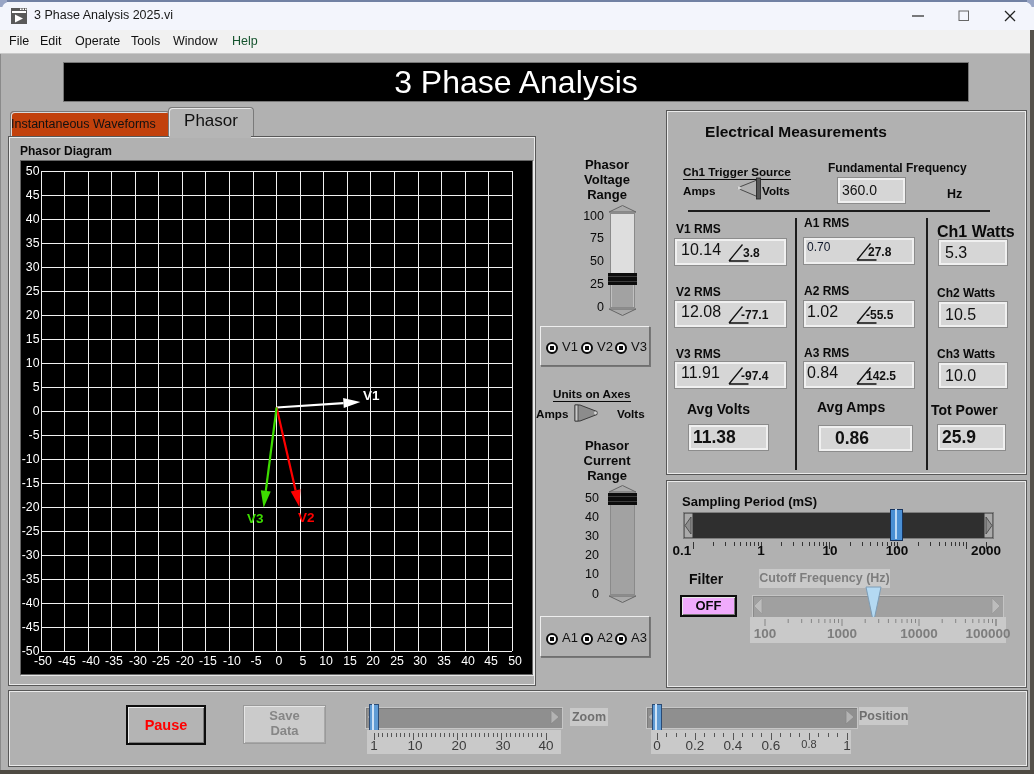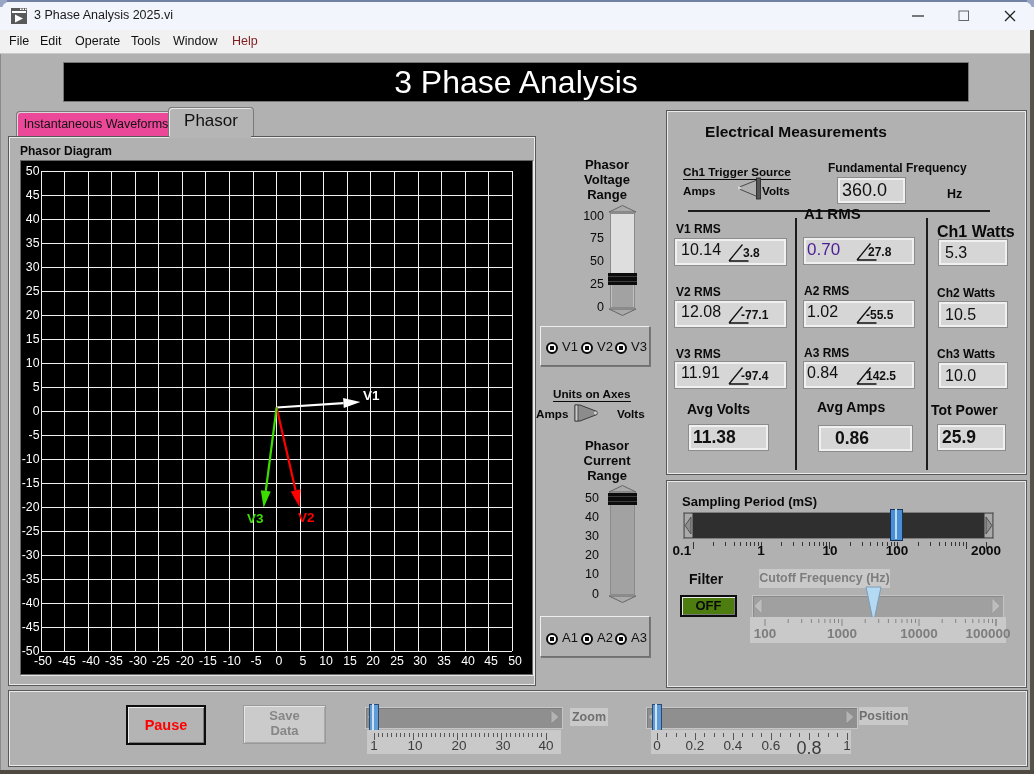--- a/index.html
+++ b/index.html
@@ -43,30 +43,30 @@
 <line x1="100" y1="6" x2="110" y2="16" stroke="#222" stroke-width="1.2"></line>
 <line x1="110" y1="6" x2="100" y2="16" stroke="#222" stroke-width="1.2"></line>
 </svg>
 
 <div class="abs" style="left:0;top:30px;width:1034px;height:23px;background:#f1f1f1;border-bottom:1px solid #c9c9c9;"></div>
 <div class="abs" style="top:34px;left:9px;font-size:12.5px;color:#111;">File</div>
 <div class="abs" style="top:34px;left:40px;font-size:12.5px;color:#111;">Edit</div>
 <div class="abs" style="top:34px;left:75px;font-size:12.5px;color:#111;">Operate</div>
 <div class="abs" style="top:34px;left:131px;font-size:12.5px;color:#111;">Tools</div>
 <div class="abs" style="top:34px;left:173px;font-size:12.5px;color:#111;">Window</div>
-<div class="abs" style="top:34px;left:232px;font-size:12.5px;color:#7f1d1d;">Help</div>
+<div class="abs" style="top:34px;left:232px;font-size:12.5px;color:#14532d;">Help</div>
 
 <div class="abs" style="left:0;top:54px;width:1px;height:716px;background:#8a8a8a;"></div>
 <div class="abs" style="left:1030px;top:30px;width:4px;height:744px;background:#56524c;"></div>
 <div class="abs" style="left:0;top:770px;width:1034px;height:4px;background:#4e4a42;"></div>
 
 <div class="abs" style="left:63px;top:62px;width:904px;height:38px;background:#000;border:1px solid #777;
  color:#fff;font-size:32px;text-align:center;line-height:39px;">3 Phase Analysis</div>
 
-<div class="abs" style="left:16px;top:111px;width:158px;height:25px;background:#ec4899;border:1px solid #7a7a7a;border-bottom:none;border-radius:4px 4px 0 0;box-shadow:inset 1px 1px 0 #d9d9d9;font-size:12.5px;color:#111;text-align:center;line-height:24px;">Instantaneous Waveforms</div>
+<div class="abs" style="left:10px;top:111px;width:158px;height:25px;background:#c2410c;border:1px solid #7a7a7a;border-bottom:none;border-radius:4px 4px 0 0;box-shadow:inset 1px 1px 0 #d9d9d9;font-size:12.5px;color:#111;line-height:24px;">Instantaneous Waveforms</div>
 <div class="abs" style="left:168px;top:107px;width:84px;height:29px;background:#b5b5b5;border:1px solid #7a7a7a;border-bottom:none;border-radius:4px 4px 0 0;box-shadow:inset 1px 1px 0 #e8e8e8;font-size:17px;color:#111;text-align:center;line-height:26px;">Phasor View</div>
 
 <div class="panel" style="left:8px;top:136px;width:526px;height:548px;"></div>
 <div class="abs" style="left:169px;top:136px;width:82px;height:2px;background:#b5b5b5;"></div>
 <div class="lbl" style="left:20px;top:144px;font-size:12px;">Phasor Diagram</div>
 
 <svg class="abs" style="left:20px;top:160px;border:1px solid #666;box-shadow:1px 1px 0 #e8e8e8;" width="511" height="513" font-family="Liberation Sans, sans-serif">
 <rect x="0" y="0" width="511" height="513" fill="#000"></rect>
 <path d="M20.0 10V490 M43.6 10V490 M67.1 10V490 M90.7 10V490 M114.2 10V490 M137.8 10V490 M161.4 10V490 M184.9 10V490 M208.5 10V490 M232.0 10V490 M255.6 10V490 M279.2 10V490 M302.7 10V490 M326.3 10V490 M349.8 10V490 M373.4 10V490 M397.0 10V490 M420.5 10V490 M444.1 10V490 M467.6 10V490 M491.2 10V490 M20.0 10H491.2 M20.0 34H491.2 M20.0 58H491.2 M20.0 82H491.2 M20.0 106H491.2 M20.0 130H491.2 M20.0 154H491.2 M20.0 178H491.2 M20.0 202H491.2 M20.0 226H491.2 M20.0 250H491.2 M20.0 274H491.2 M20.0 298H491.2 M20.0 322H491.2 M20.0 346H491.2 M20.0 370H491.2 M20.0 394H491.2 M20.0 418H491.2 M20.0 442H491.2 M20.0 466H491.2 M20.0 490H491.2" stroke="#f0f0f0" stroke-width="1" shape-rendering="crispEdges" fill="none"></path>
 <g fill="#fff" font-size="12.3">
@@ -181,21 +181,21 @@
 <div class="abs b" style="left:666px;top:123px;width:260px;text-align:center;font-size:15.5px;color:#0a0a0a;">Electrical Measurements</div>
 <div class="lbl" style="left:683px;top:165px;font-size:11.7px;border-bottom:1.3px solid #0a0a0a;padding-bottom:1px;">Ch1 Trigger Source</div>
 <div class="lbl" style="left:683px;top:184px;font-size:11.7px;">Amps</div>
 <svg class="abs" style="left:733px;top:176px;" width="32" height="25">
 <polygon points="4,12 24,4 24,20.5" fill="#b1b1b1" stroke="#4a4a4a" stroke-width="1"></polygon>
 <rect x="23.5" y="2" width="4" height="21" fill="#555" stroke="#222" stroke-width="0.8"></rect>
 <circle cx="6" cy="12" r="1.8" fill="#d9d9d9"></circle>
 </svg>
 <div class="lbl" style="left:762px;top:184px;font-size:11.7px;">Volts</div>
 <div class="lbl" style="left:828px;top:161px;font-size:12px;">Fundamental Frequency</div>
-<div class="vbox" style="left:837px;top:177px;width:63px;height:25px;font-size:18px;line-height:25px;padding-left:4px;">360.0</div>
+<div class="vbox" style="left:837px;top:177px;width:63px;height:25px;font-size:14px;line-height:25px;padding-left:4px;">360.0</div>
 <div class="lbl" style="left:911px;top:187px;font-size:12.5px;padding-left:36px;">Hz</div>
 <div class="abs" style="left:688px;top:210px;width:302px;height:2px;background:#1c1c1c;"></div>
 <div class="abs" style="left:795px;top:218px;width:2px;height:252px;background:#1c1c1c;"></div>
 <div class="abs" style="left:926px;top:218px;width:2px;height:252px;background:#1c1c1c;"></div>
 
 <div class="lbl" style="left:676px;top:222px;font-size:12px;">V1 RMS</div>
 <div class="vbox" style="left:674px;top:238px;width:111px;height:26px;"></div>
 <div class="abs" style="left:681px;top:241px;font-size:16px;color:#111;">10.14</div>
 <svg class="abs" style="left:726px;top:243px;" width="28" height="21">
     <path d="M3 18 L16.5 1.5 M3 18 H22.5" stroke="#111" stroke-width="1.3" fill="none"></path>
@@ -209,23 +209,23 @@
   </svg>
 <div class="abs b" style="left:741px;top:308px;font-size:12px;color:#111;">-77.1</div>
 <div class="lbl" style="left:676px;top:347px;font-size:12px;">V3 RMS</div>
 <div class="vbox" style="left:674px;top:361px;width:111px;height:26px;"></div>
 <div class="abs" style="left:681px;top:364px;font-size:16px;color:#111;">11.91</div>
 <svg class="abs" style="left:726px;top:366px;" width="28" height="21">
     <path d="M3 18 L16.5 1.5 M3 18 H22.5" stroke="#111" stroke-width="1.3" fill="none"></path>
   </svg>
 <div class="abs b" style="left:741px;top:369px;font-size:12px;color:#111;">-97.4</div>
 
-<div class="lbl" style="left:804px;top:205px;font-size:15px;">A1 RMS</div>
+<div class="lbl" style="left:804px;top:216px;font-size:12px;">A1 RMS</div>
 <div class="vbox" style="left:803px;top:237px;width:110px;height:26px;"></div>
-<div class="abs" style="left:807px;top:240px;font-size:17px;color:#4c1d95;">0.70</div>
+<div class="abs" style="left:807px;top:240px;font-size:12px;color:#0f172a;">0.70</div>
 <svg class="abs" style="left:854px;top:242px;" width="28" height="21">
     <path d="M3 18 L16.5 1.5 M3 18 H22.5" stroke="#111" stroke-width="1.3" fill="none"></path>
   </svg>
 <div class="abs b" style="left:868px;top:245px;font-size:12px;color:#111;">27.8</div>
 <div class="lbl" style="left:804px;top:284px;font-size:12px;">A2 RMS</div>
 <div class="vbox" style="left:803px;top:300px;width:110px;height:26px;"></div>
 <div class="abs" style="left:807px;top:303px;font-size:16px;color:#111;">1.02</div>
 <svg class="abs" style="left:854px;top:305px;" width="28" height="21">
     <path d="M3 18 L16.5 1.5 M3 18 H22.5" stroke="#111" stroke-width="1.3" fill="none"></path>
   </svg>
@@ -305,21 +305,21 @@
       <line x1="283.2" y1="1" x2="283.2" y2="8"></line>
       <line x1="303" y1="1" x2="303" y2="8"></line>
     </g>
   </svg>
 <div class="lbl" style="left:652px;top:543px;width:60px;text-align:center;font-size:13.5px;">0.1</div>
 <div class="lbl" style="left:731px;top:543px;width:60px;text-align:center;font-size:13.5px;">1</div>
 <div class="lbl" style="left:800px;top:543px;width:60px;text-align:center;font-size:13.5px;">10</div>
 <div class="lbl" style="left:867px;top:543px;width:60px;text-align:center;font-size:13.5px;">100</div>
 <div class="lbl" style="left:956px;top:543px;width:60px;text-align:center;font-size:13.5px;">2000</div>
 <div class="lbl" style="left:689px;top:571px;font-size:14px;">Filter</div>
-<div class="abs" style="left:680px;top:595px;width:57px;height:22px;box-sizing:border-box;background:#4d7c0f;border:2px solid #0d0d0d;box-shadow:inset 1px 1px 0 #e8e8e8,inset -1px -1px 0 #787878;color:#0a0a0a;font-weight:bold;font-size:13px;text-align:center;line-height:18px;">OFF</div>
+<div class="abs" style="left:680px;top:595px;width:57px;height:22px;box-sizing:border-box;background:#f0abfc;border:2px solid #0d0d0d;box-shadow:inset 1px 1px 0 #e8e8e8,inset -1px -1px 0 #787878;color:#0a0a0a;font-weight:bold;font-size:13px;text-align:center;line-height:18px;">OFF</div>
 <div class="abs b" style="left:759px;top:569px;width:131px;height:19px;background:#c9c9c9;color:#7d7d7d;font-size:12.5px;white-space:nowrap;text-align:center;line-height:19px;">Cutoff Frequency (Hz)</div>
 <div class="abs" style="left:752px;top:595px;width:250px;height:22px;background:#a0a0a0;border:1px solid #c4c4c4;box-shadow:inset 1px 1px 0 #8a8a8a;"></div>
 <svg class="abs" style="left:753px;top:596px;" width="248" height="20">
     <polygon points="9,2 9,18 1,10" fill="#bdbdbd" stroke="#999" stroke-width="0.8"></polygon>
     <polygon points="239,2 239,18 247,10" fill="#bdbdbd" stroke="#999" stroke-width="0.8"></polygon>
   </svg>
 <svg class="abs" style="left:864px;top:586px;" width="19" height="34">
     <polygon points="2,1 17,1 10.5,32 8.5,32" fill="#b4d9f2" stroke="#7d9cb5" stroke-width="1"></polygon>
   </svg>
 <div class="abs" style="left:750px;top:617px;width:256px;height:26px;background:#c9c9c9;"></div>
@@ -452,15 +452,15 @@
       <line x1="167.5" y1="1" x2="167.5" y2="5"></line>
       <line x1="177.0" y1="1" x2="177.0" y2="5"></line>
       <line x1="186.5" y1="1" x2="186.5" y2="5"></line>
       <line x1="196.0" y1="1" x2="196.0" y2="8"></line>
     </g>
   </svg>
 <div class="abs" style="left:637px;top:738px;width:40px;text-align:center;font-size:13.5px;color:#3c3c3c;">0</div>
 <div class="abs" style="left:675px;top:738px;width:40px;text-align:center;font-size:13.5px;color:#3c3c3c;">0.2</div>
 <div class="abs" style="left:713px;top:738px;width:40px;text-align:center;font-size:13.5px;color:#3c3c3c;">0.4</div>
 <div class="abs" style="left:751px;top:738px;width:40px;text-align:center;font-size:13.5px;color:#3c3c3c;">0.6</div>
-<div class="abs" style="left:789px;top:738px;width:40px;text-align:center;font-size:18px;color:#3c3c3c;">0.8</div>
+<div class="abs" style="left:789px;top:738px;width:40px;text-align:center;font-size:11px;color:#3c3c3c;">0.8</div>
 <div class="abs" style="left:827px;top:738px;width:40px;text-align:center;font-size:13.5px;color:#3c3c3c;">1</div>
 <div class="abs b" style="left:859px;top:707px;width:49px;height:18px;background:#c9c9c9;color:#6f6f6f;font-size:12.5px;text-align:center;line-height:18px;">Position</div>
 
 </body></html>

